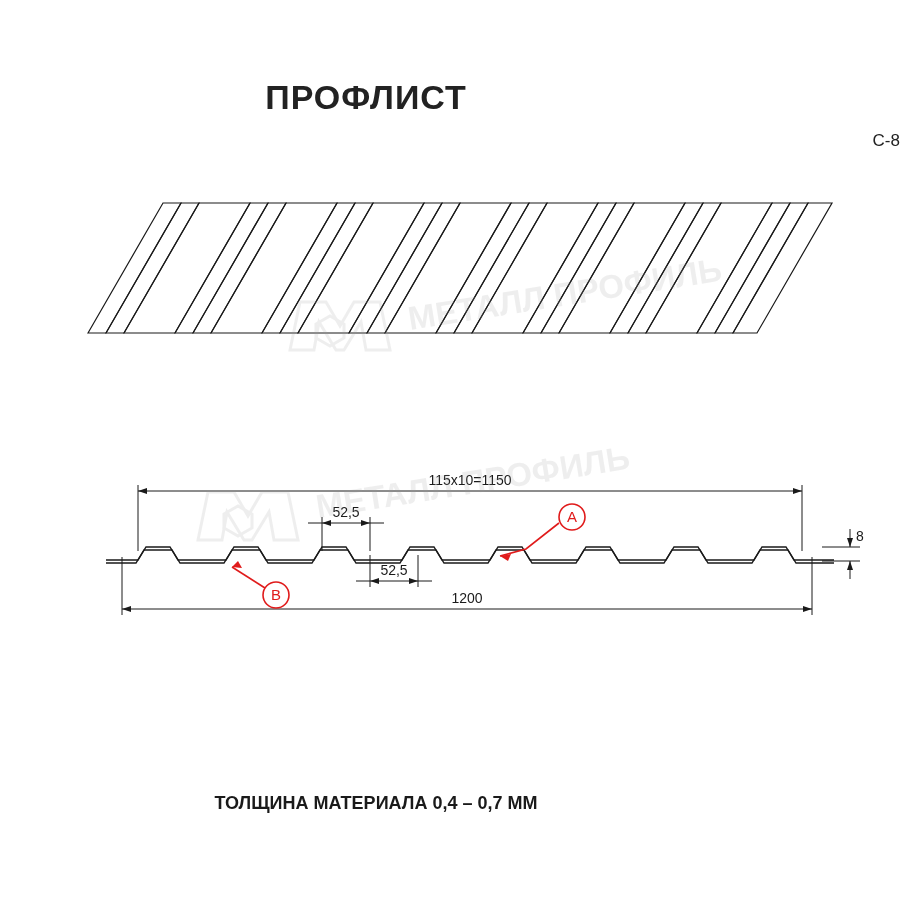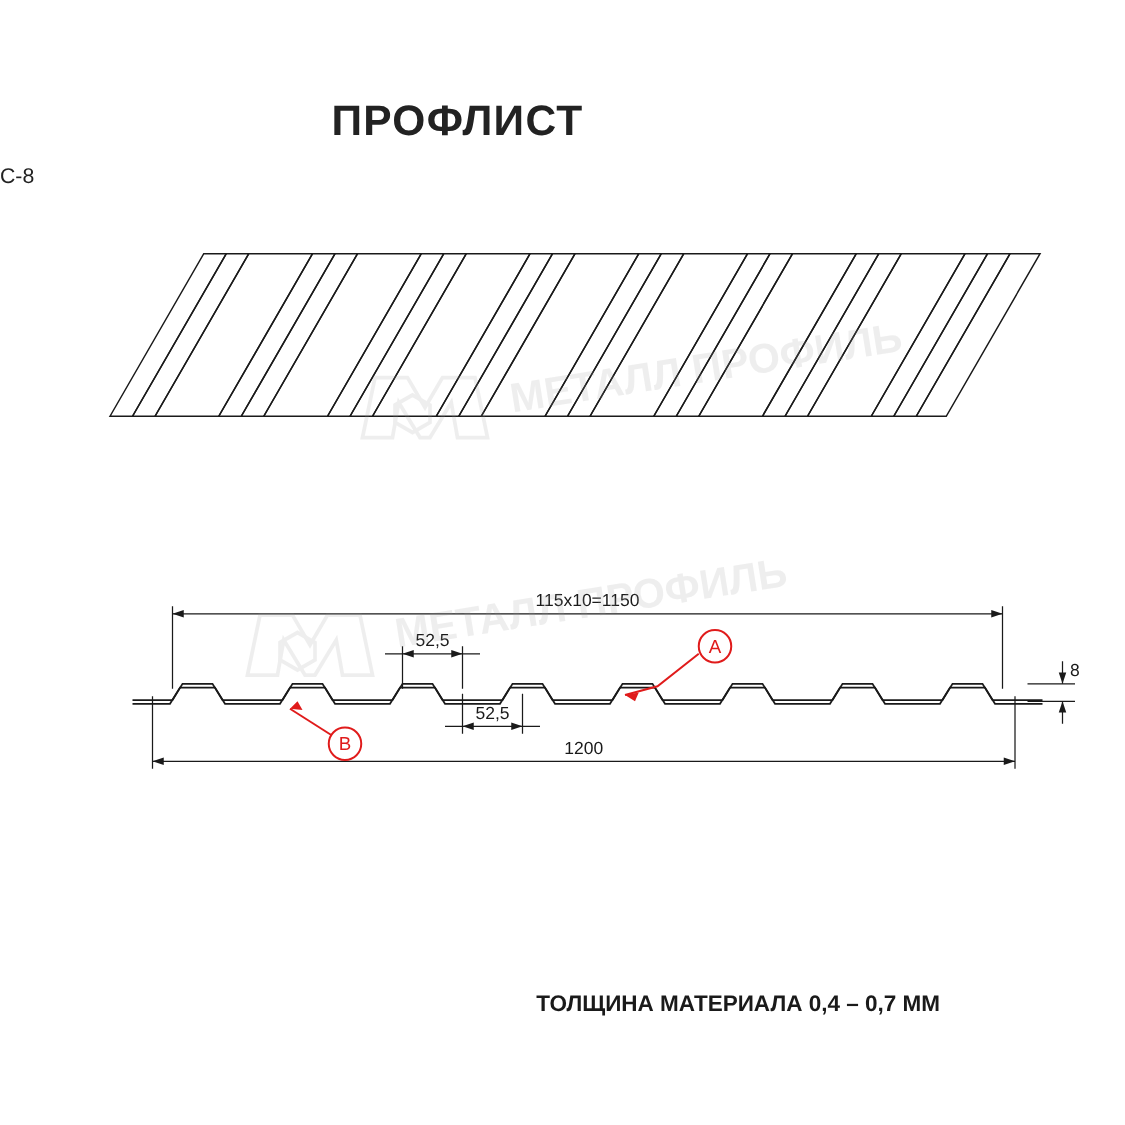--- a/index.html
+++ b/index.html
@@ -29,30 +29,30 @@
     font-size: 34px;
     font-weight: bold;
     letter-spacing: 1px;
     color: #222222;
   }
   .subtitle {
     position: absolute;
     top: 131px;
     left: 0;
     width: 900px;
-    text-align: left;
+    text-align: right;
     font-size: 17px;
     color: #222222;
   }
   .footer {
     position: absolute;
     top: 793px;
     left: 0;
     width: 752px;
-    text-align: right;
+    text-align: center;
     font-size: 18px;
     font-weight: bold;
     color: #1a1a1a;
   }
   .iso-wrap {
     position: absolute;
     top: 185px;
     left: 80px;
     width: 760px;
     height: 220px;

